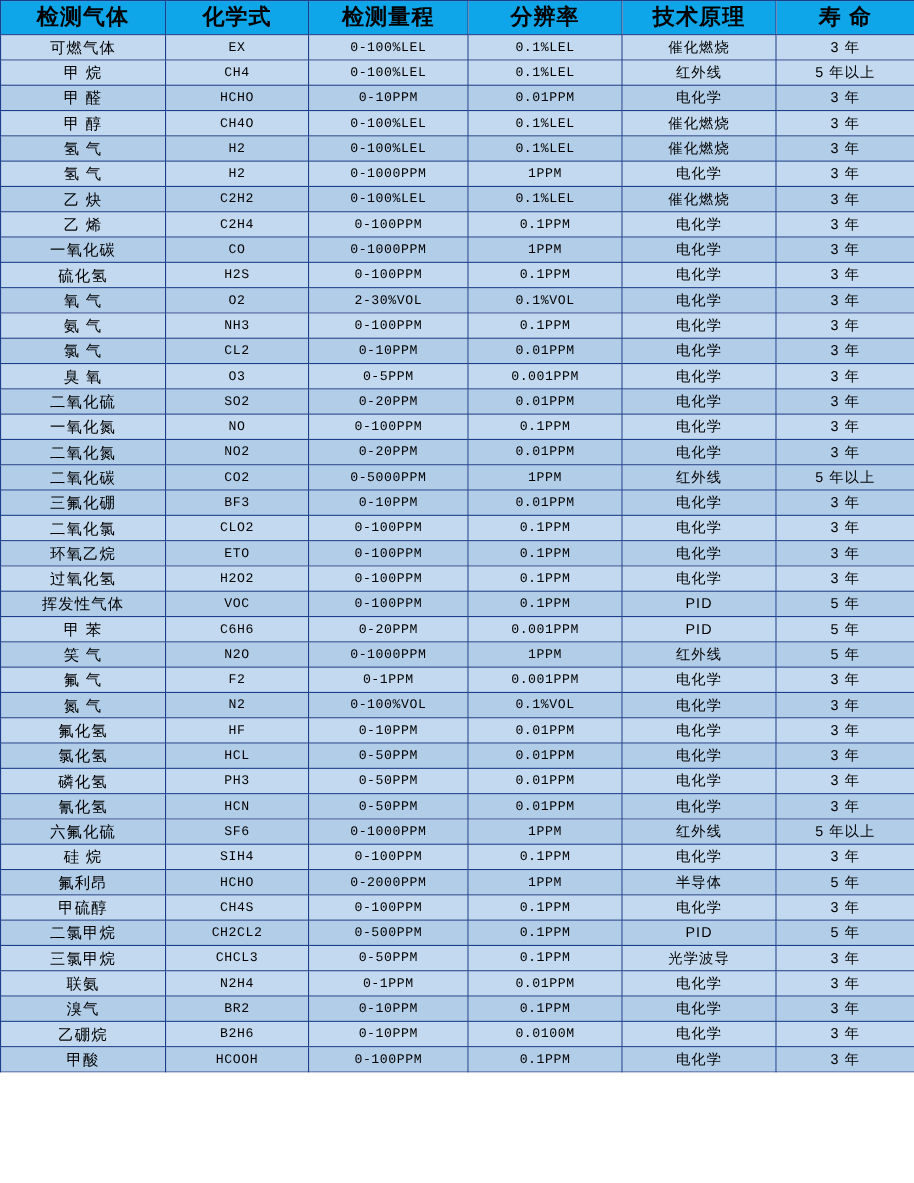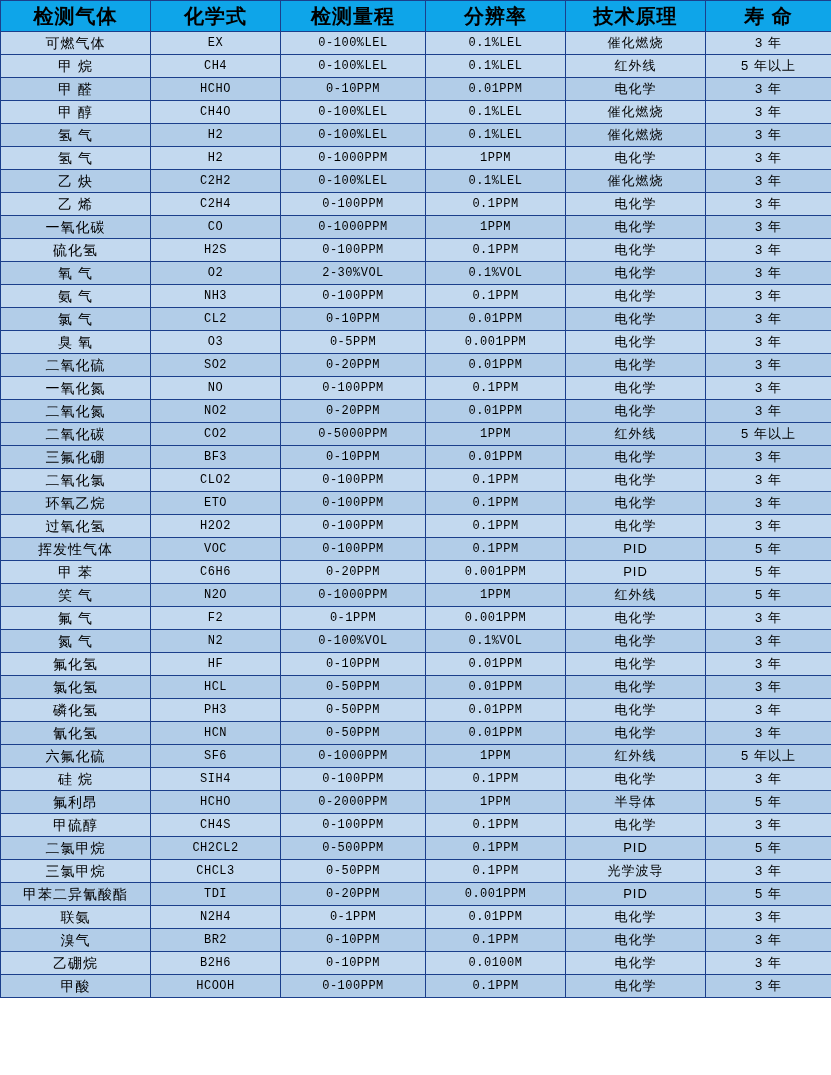--- a/index.html
+++ b/index.html
@@ -382,28 +382,20 @@
         <td class="col-life">5 年</td>
       </tr>
       <tr class="row-a">
         <td class="col-name">三氯甲烷</td>
         <td class="col-formula">CHCL3</td>
         <td class="col-range">0-50PPM</td>
         <td class="col-res">0.1PPM</td>
         <td class="col-principle">光学波导</td>
         <td class="col-life">3 年</td>
       </tr>
-      <tr class="row-b">
-        <td class="col-name">甲苯二异氰酸酯</td>
-        <td class="col-formula">TDI</td>
-        <td class="col-range">0-20PPM</td>
-        <td class="col-res">0.001PPM</td>
-        <td class="col-principle">PID</td>
-        <td class="col-life">5 年</td>
-      </tr>
       <tr class="row-a">
         <td class="col-name">联氨</td>
         <td class="col-formula">N2H4</td>
         <td class="col-range">0-1PPM</td>
         <td class="col-res">0.01PPM</td>
         <td class="col-principle">电化学</td>
         <td class="col-life">3 年</td>
       </tr>
       <tr class="row-b">
         <td class="col-name">溴气</td>

